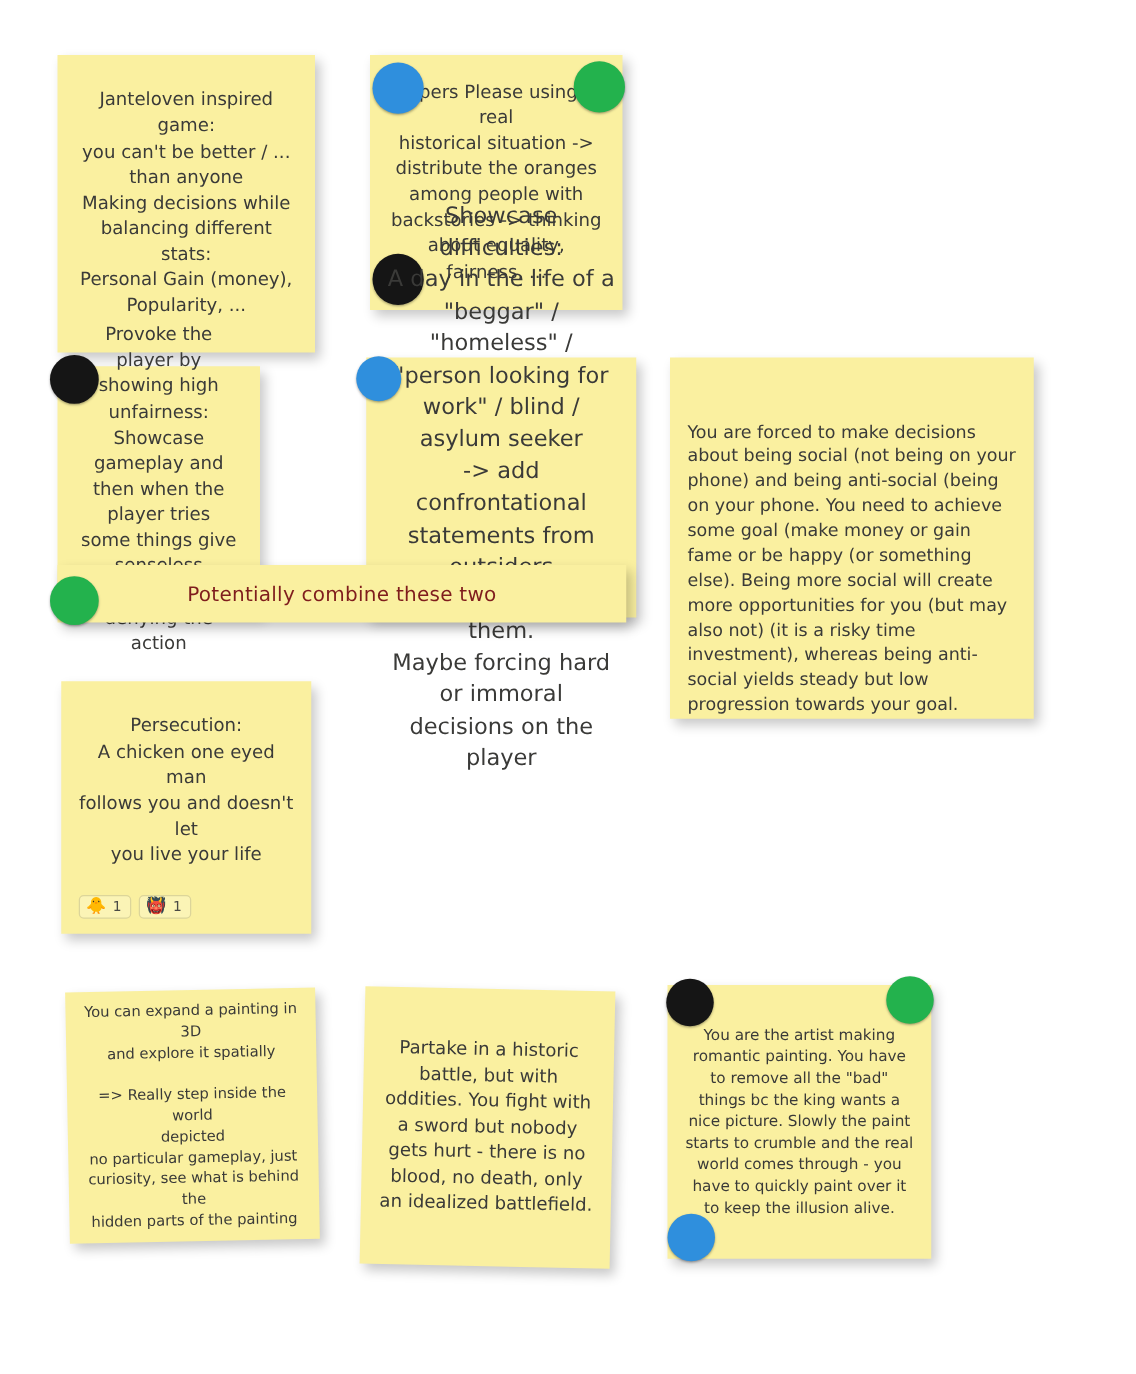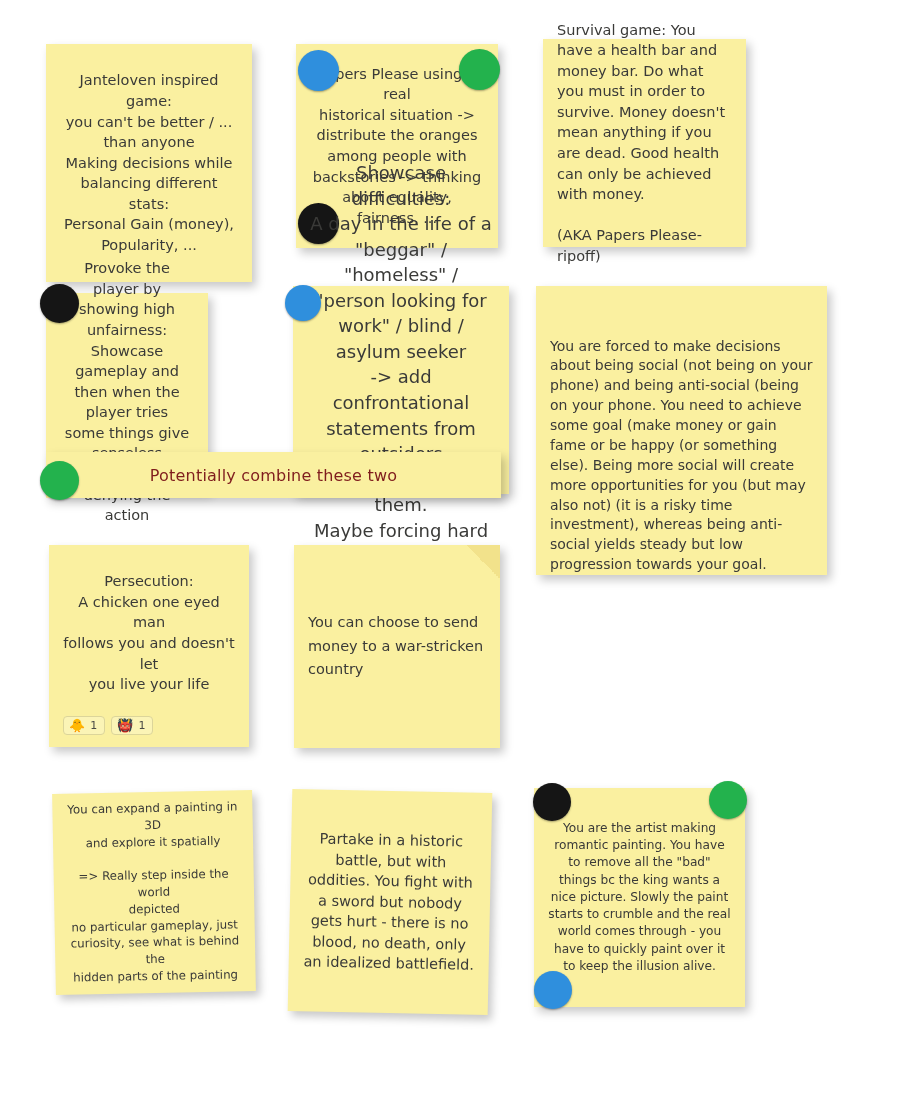--- a/index.html
+++ b/index.html
@@ -110,25 +110,20 @@
 historical situation -&gt;
 distribute the oranges
 among people with
 backstories -&gt; thinking
 about equality, fairness, ...</div>
   </div>
   <div class="dot" style="left:298px; top:50px; width:41px; height:41px; background:#2f8fdd;"></div>
   <div class="dot" style="left:459px; top:49px; width:41px; height:41px; background:#23b24d;"></div>
   <div class="dot" style="left:298px; top:203px; width:41px; height:41px; background:#151515;"></div>
 
-  <div class="note left" style="left:543px; top:39px; width:203px; height:208px; font-size:14.5px;">
-    <div class="body">Survival game: You have a health bar and money bar. Do what you must in order to survive. Money doesn't mean anything if you are dead. Good health can only be achieved with money.
-
-(AKA Papers Please-ripoff)</div>
-  </div>
 
   <div class="note center" style="left:46px; top:293px; width:162px; height:198px; font-size:14.5px;">
     <div class="body">Provoke the player by
 showing high unfairness:
 Showcase gameplay and
 then when the player tries
 some things give senseless
 reasons for denying the
 action</div>
   </div>
@@ -167,23 +162,20 @@
         <span class="emo">🐥</span>
         <span>1</span>
       </div>
       <div class="reaction">
         <span class="emo">👹</span>
         <span>1</span>
       </div>
     </div>
   </div>
 
-  <div class="note left fold" style="left:294px; top:545px; width:206px; height:203px; font-size:14.5px;">
-    <div class="body" style="line-height:1.65;">You can choose to send money to a war-stricken country</div>
-  </div>
 
   <div class="note center" style="left:54px; top:792px; width:200px; height:201px; font-size:11.8px; transform:rotate(-1.1deg);">
     <div class="body">You can expand a painting in 3D
 and explore it spatially
 
 =&gt; Really step inside the world
 depicted
 no particular gameplay, just
 curiosity, see what is behind the
 hidden parts of the painting</div>

